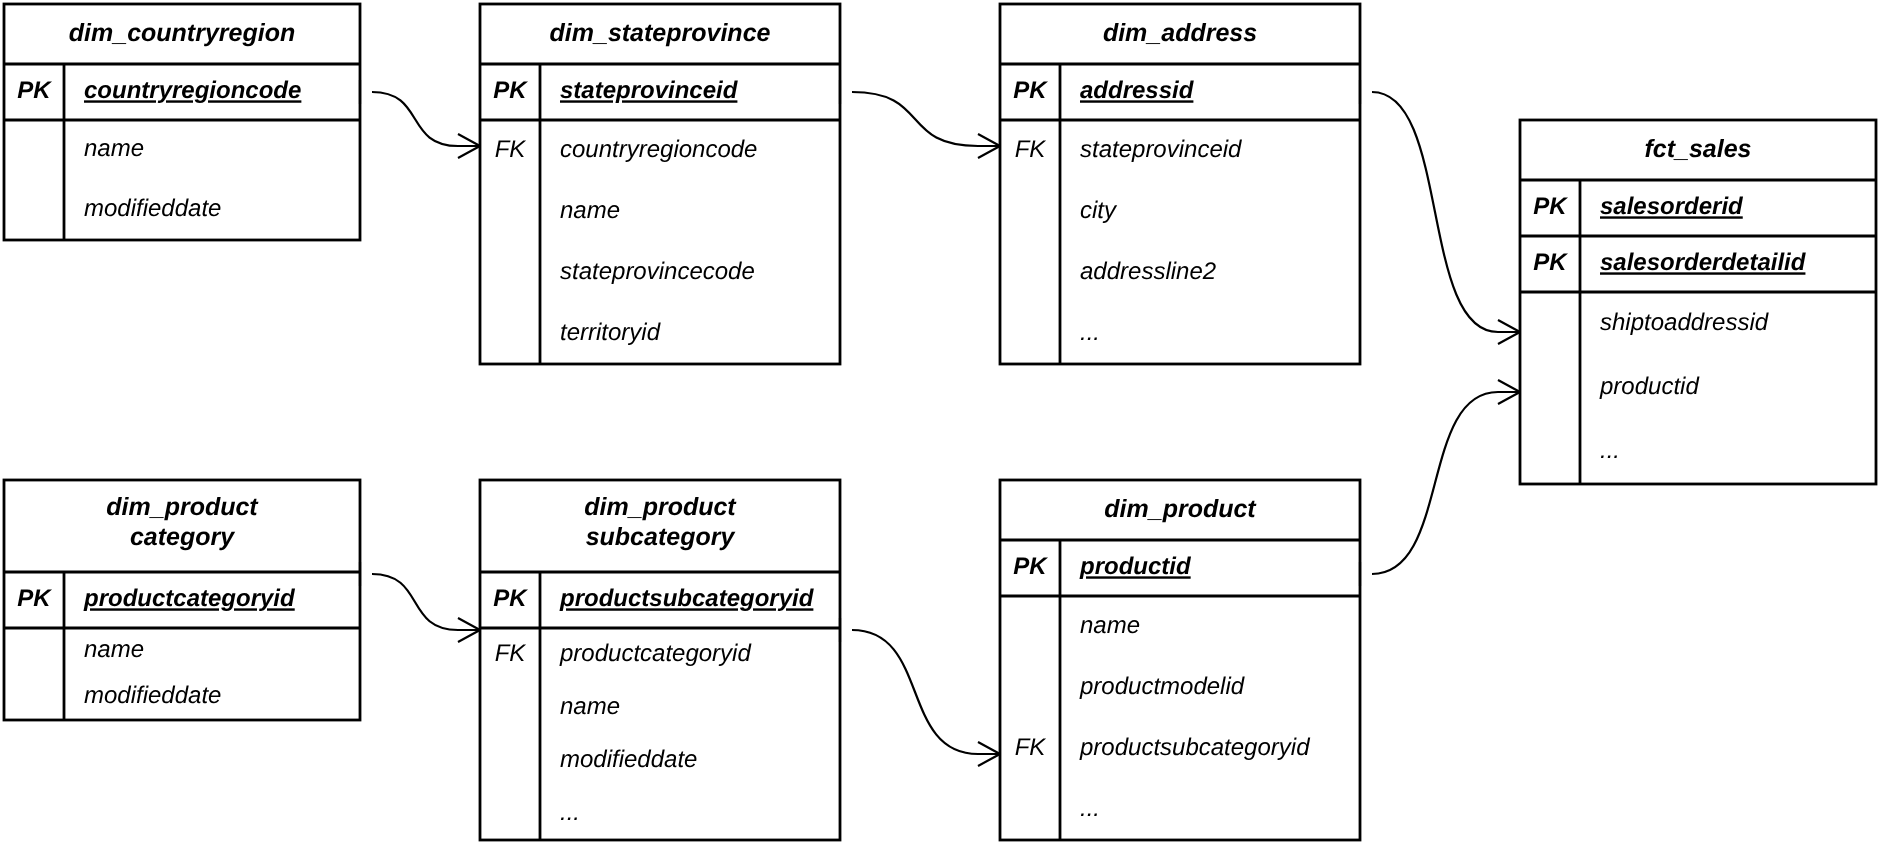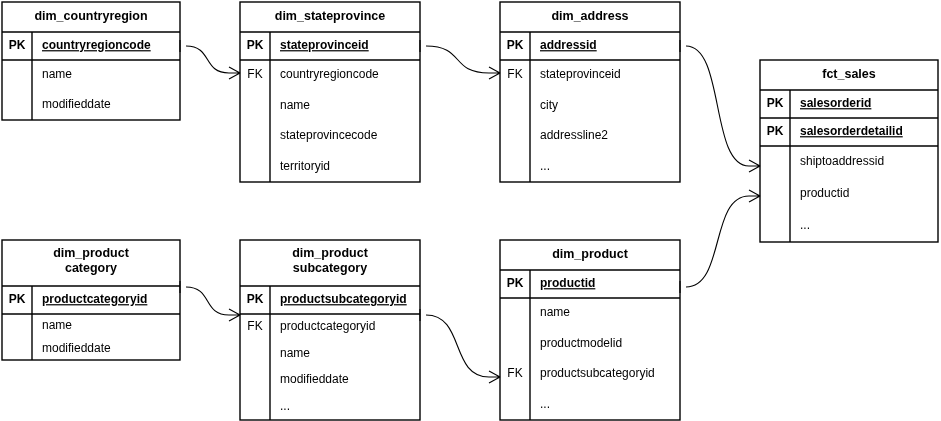--- a/index.html
+++ b/index.html
@@ -10,20 +10,21 @@
   body {
     width: 941px;
     height: 421px;
     font-family: "Liberation Sans", sans-serif;
     overflow: hidden;
   }
   #diagram-root {
     position: relative;
     width: 941px;
     height: 421px;
+    font-style: italic;
   }
   svg.er-canvas {
     position: absolute;
     left: 0;
     top: 0;
     width: 941px;
     height: 421px;
     overflow: visible;
   }
   .entity-box rect.entity-frame {

